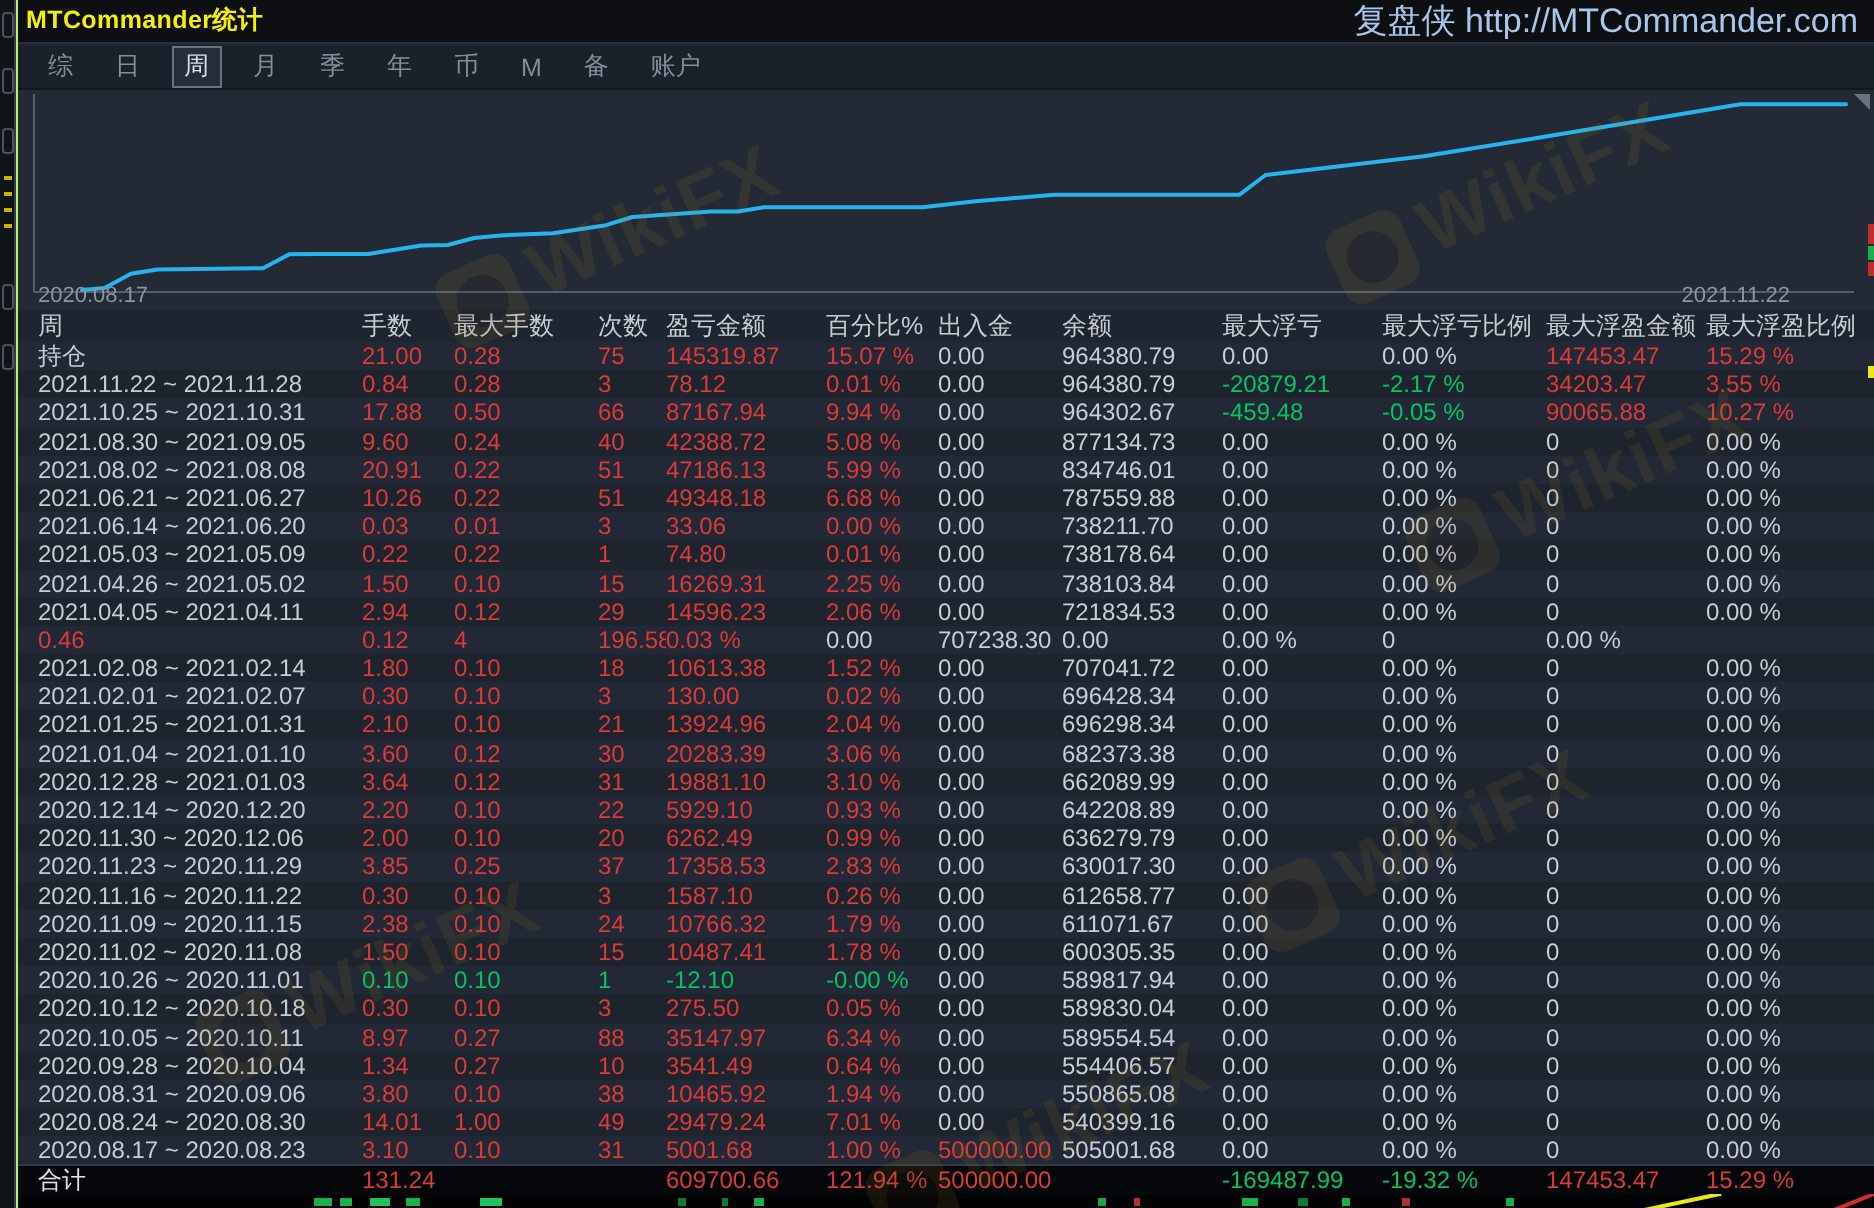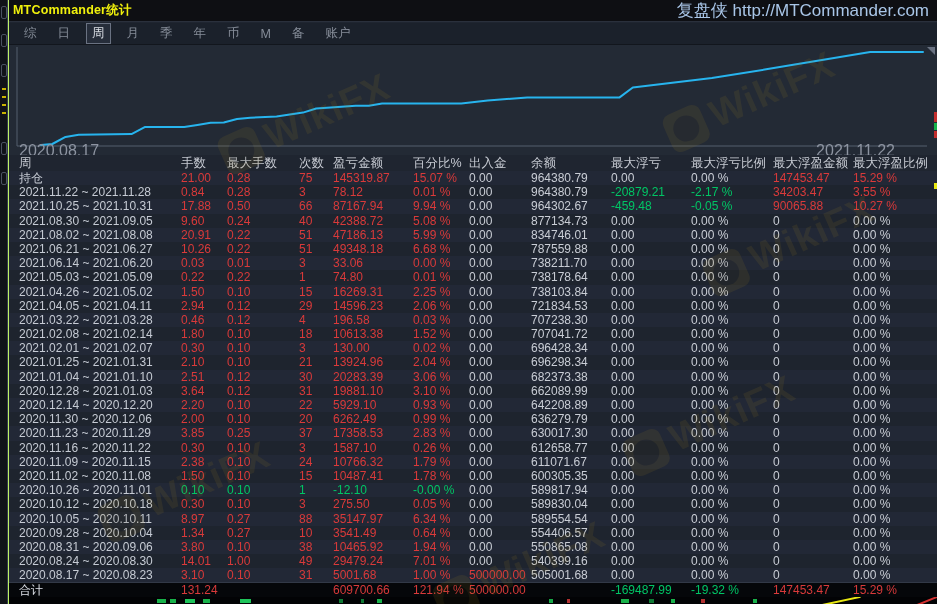--- a/index.html
+++ b/index.html
@@ -21,21 +21,21 @@
   .brand { color:#a9c6e8; font-size:17px; }
 
   .menubar { position:absolute; left:0; top:23px; width:100%; height:22px; background:#1b212b;
              border-bottom:1px solid #12161d; display:flex; align-items:center; padding-left:10px; }
   .mi { color:#868d99; font-size:12.5px; padding:1px 5px; margin-right:11px; cursor:default; }
   .mi.sel { color:#dbdfe6; border:1px solid #6a7282; background:#262d3a; }
 
   
   .chart { position:absolute; left:0; top:45px; width:928px; height:110px; background:#232a35; }
   .chart svg { position:absolute; left:0; top:0; }
-  .xlabel { position:absolute; font-size:16px; color:#8d94a1; top:97px; }
+  .xlabel { position:absolute; font-size:11px; color:#8d94a1; top:97px; }
   .xlabel.left { left:10px; }
   .xlabel.right { right:42px; }
   .corner-tri { position:absolute; right:2px; top:2px; width:0; height:0;
                 border-top:8px solid #6a7282; border-left:8px solid transparent; }
 
   
   .table { position:absolute; left:0; top:155px; width:100%; }
   .tr { display:flex; height:14.2px; line-height:14.3px; white-space:nowrap; }
   .tr:nth-child(even){ background:#222836; }
   .tr:nth-child(odd){ background:#1e242e; }
@@ -270,21 +270,20 @@
           <span class="td c-r">14596.23</span>
           <span class="td c-r">2.06 %</span>
           <span class="td c-w">0.00</span>
           <span class="td c-w">721834.53</span>
           <span class="td c-w">0.00</span>
           <span class="td c-w">0.00 %</span>
           <span class="td c-w">0</span>
           <span class="td c-w">0.00 %</span>
         </div>
         <div class="tr">
-          <span class="td c-d">2021.03.22 ~ 2021.03.28</span>
           <span class="td c-r">0.46</span>
           <span class="td c-r">0.12</span>
           <span class="td c-r">4</span>
           <span class="td c-r">196.58</span>
           <span class="td c-r">0.03 %</span>
           <span class="td c-w">0.00</span>
           <span class="td c-w">707238.30</span>
           <span class="td c-w">0.00</span>
           <span class="td c-w">0.00 %</span>
           <span class="td c-w">0</span>
@@ -327,21 +326,21 @@
           <span class="td c-r">2.04 %</span>
           <span class="td c-w">0.00</span>
           <span class="td c-w">696298.34</span>
           <span class="td c-w">0.00</span>
           <span class="td c-w">0.00 %</span>
           <span class="td c-w">0</span>
           <span class="td c-w">0.00 %</span>
         </div>
         <div class="tr">
           <span class="td c-d">2021.01.04 ~ 2021.01.10</span>
-          <span class="td c-r">2.51</span>
+          <span class="td c-r">3.60</span>
           <span class="td c-r">0.12</span>
           <span class="td c-r">30</span>
           <span class="td c-r">20283.39</span>
           <span class="td c-r">3.06 %</span>
           <span class="td c-w">0.00</span>
           <span class="td c-w">682373.38</span>
           <span class="td c-w">0.00</span>
           <span class="td c-w">0.00 %</span>
           <span class="td c-w">0</span>
           <span class="td c-w">0.00 %</span>

